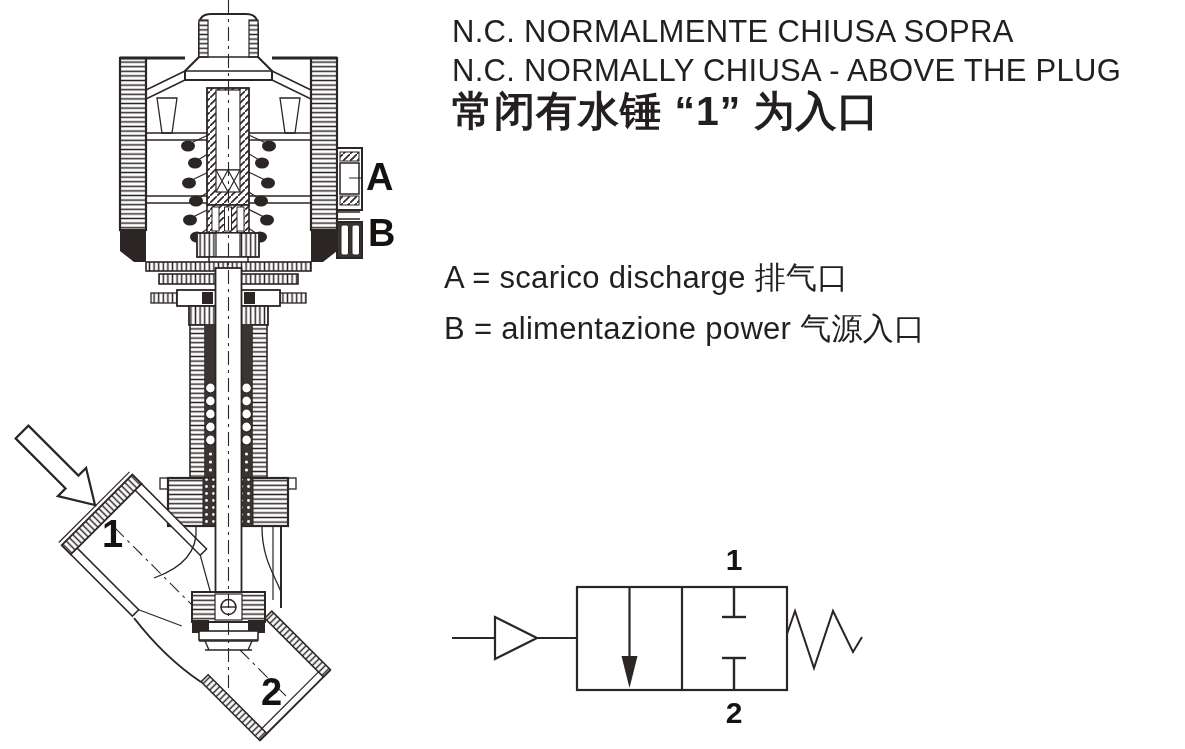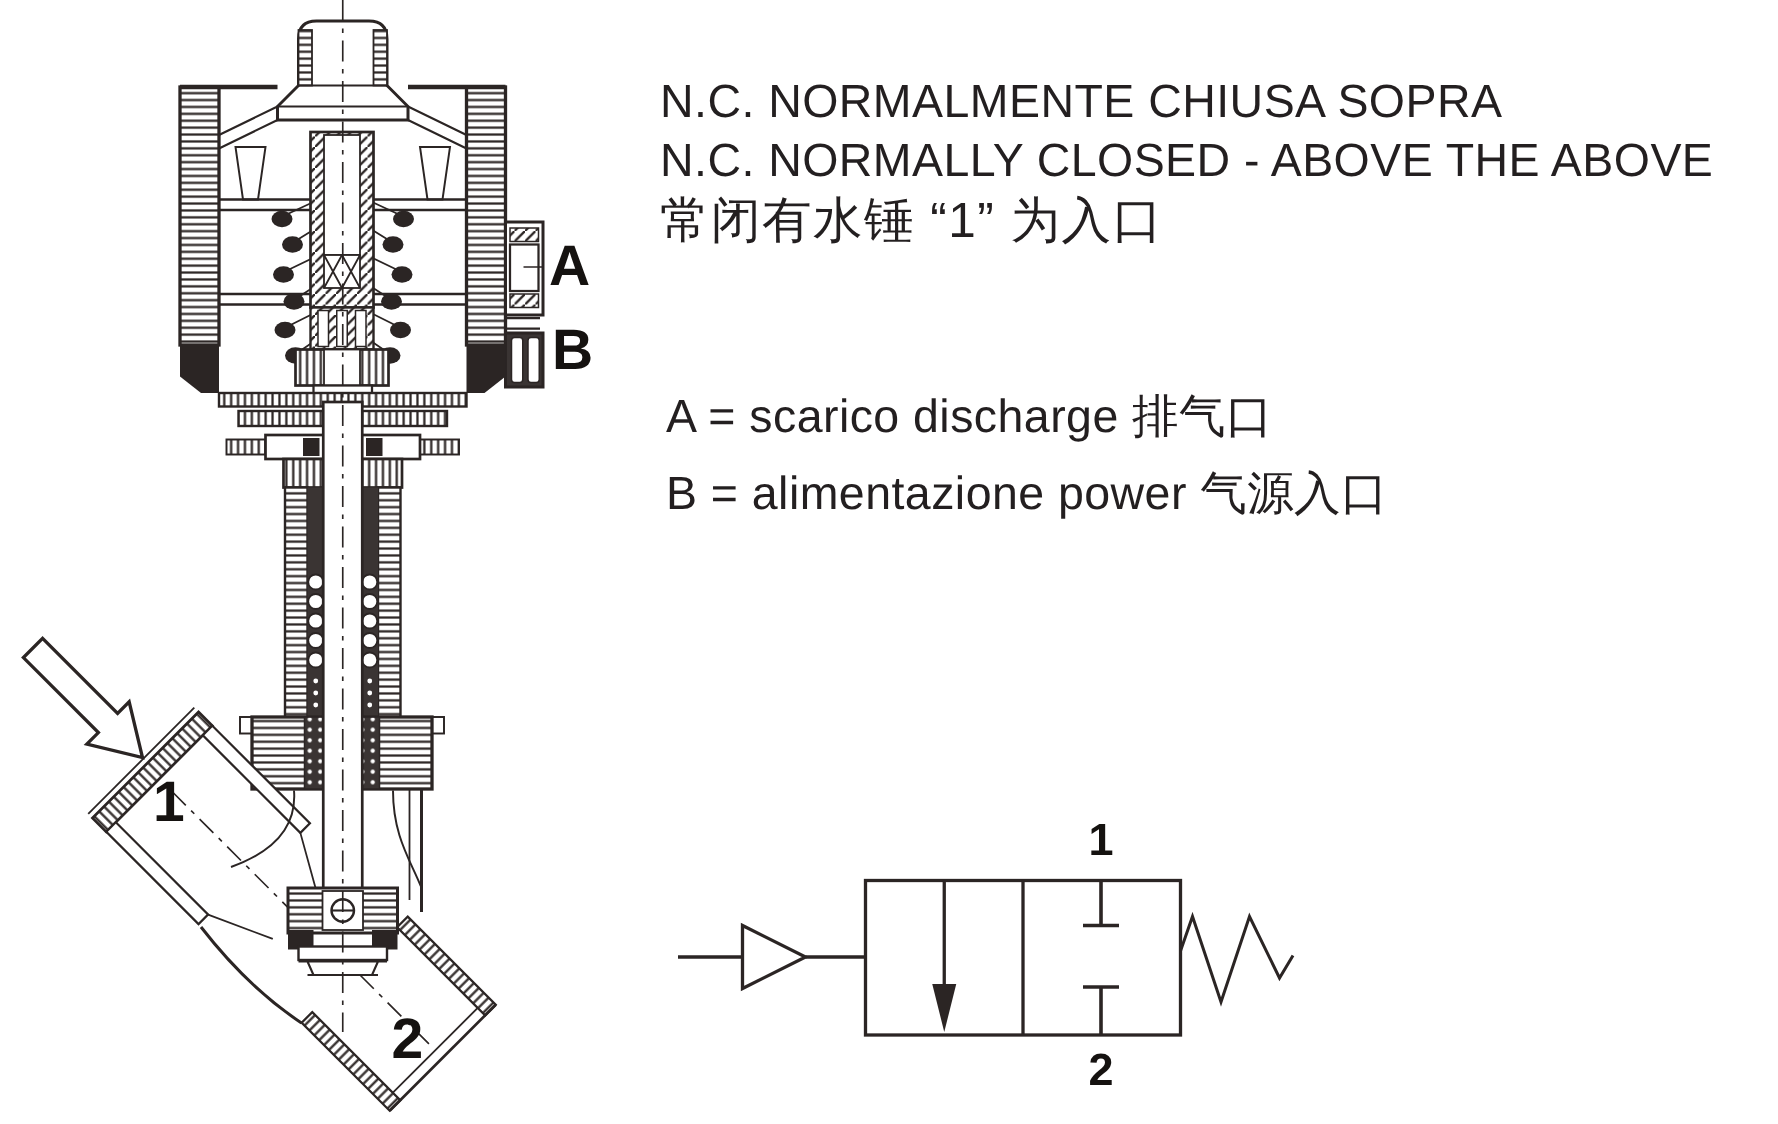--- a/index.html
+++ b/index.html
@@ -5,23 +5,23 @@
   html,body { margin:0; padding:0; background:#fff; }
   .canvas {
     position:relative; width:1185px; height:749px; background:#fff; overflow:hidden;
     font-family:"Liberation Sans","DejaVu Sans",sans-serif; color:#231f20;
   }
   svg.drawing { position:absolute; left:0; top:0; }
   svg text {
     font-family:"Liberation Sans","DejaVu Sans",sans-serif;
     stroke:none;
   }
-  .notes { position:absolute; left:440px; top:12px;margin-top:36px; }
+  .notes { position:absolute; left:452px; top:12px; }
   .note-line { font-size:31px; line-height:39px; white-space:nowrap; letter-spacing:0.3px; }
-  .note-line.cjk { font-size:33px; line-height:42px; letter-spacing:1px; }
+  .note-line.cjk { font-size:41px; line-height:42px; letter-spacing:1px;font-weight:bold; }
   .legend { position:absolute; left:444px; top:252px; }
   .legend-line { font-size:31px; line-height:51px; white-space:nowrap; letter-spacing:0.3px; }
 </style>
 </head>
 <body>
 
 <div class="canvas">
 
   <svg class="drawing" width="1185" height="749" viewBox="0 0 1185 749" stroke="#2b2524" fill="none" stroke-linecap="butt">
     <defs>
@@ -225,21 +225,21 @@
 
       <polyline points="787,634 795,611 814,668 833,611 853,652 862,637" stroke-width="2"></polyline>
 
       <text x="734" y="570" font-size="30" font-weight="bold" fill="#151210" text-anchor="middle">1</text>
       <text x="734" y="723" font-size="30" font-weight="bold" fill="#151210" text-anchor="middle">2</text>
     </g>
   </svg>
 
   <div class="notes">
     <div class="note-line">N.C. NORMALMENTE CHIUSA SOPRA</div>
-    <div class="note-line">N.C. NORMALLY CLOSED - ABOVE THE ABOVE</div>
+    <div class="note-line">N.C. NORMALLY CHIUSA - ABOVE THE PLUG</div>
     <div class="note-line cjk">常闭有水锤 “1” 为入口</div>
   </div>
 
   <div class="legend">
     <div class="legend-line">A = scarico discharge 排气口</div>
     <div class="legend-line">B = alimentazione power 气源入口</div>
   </div>
 
 </div>
 

